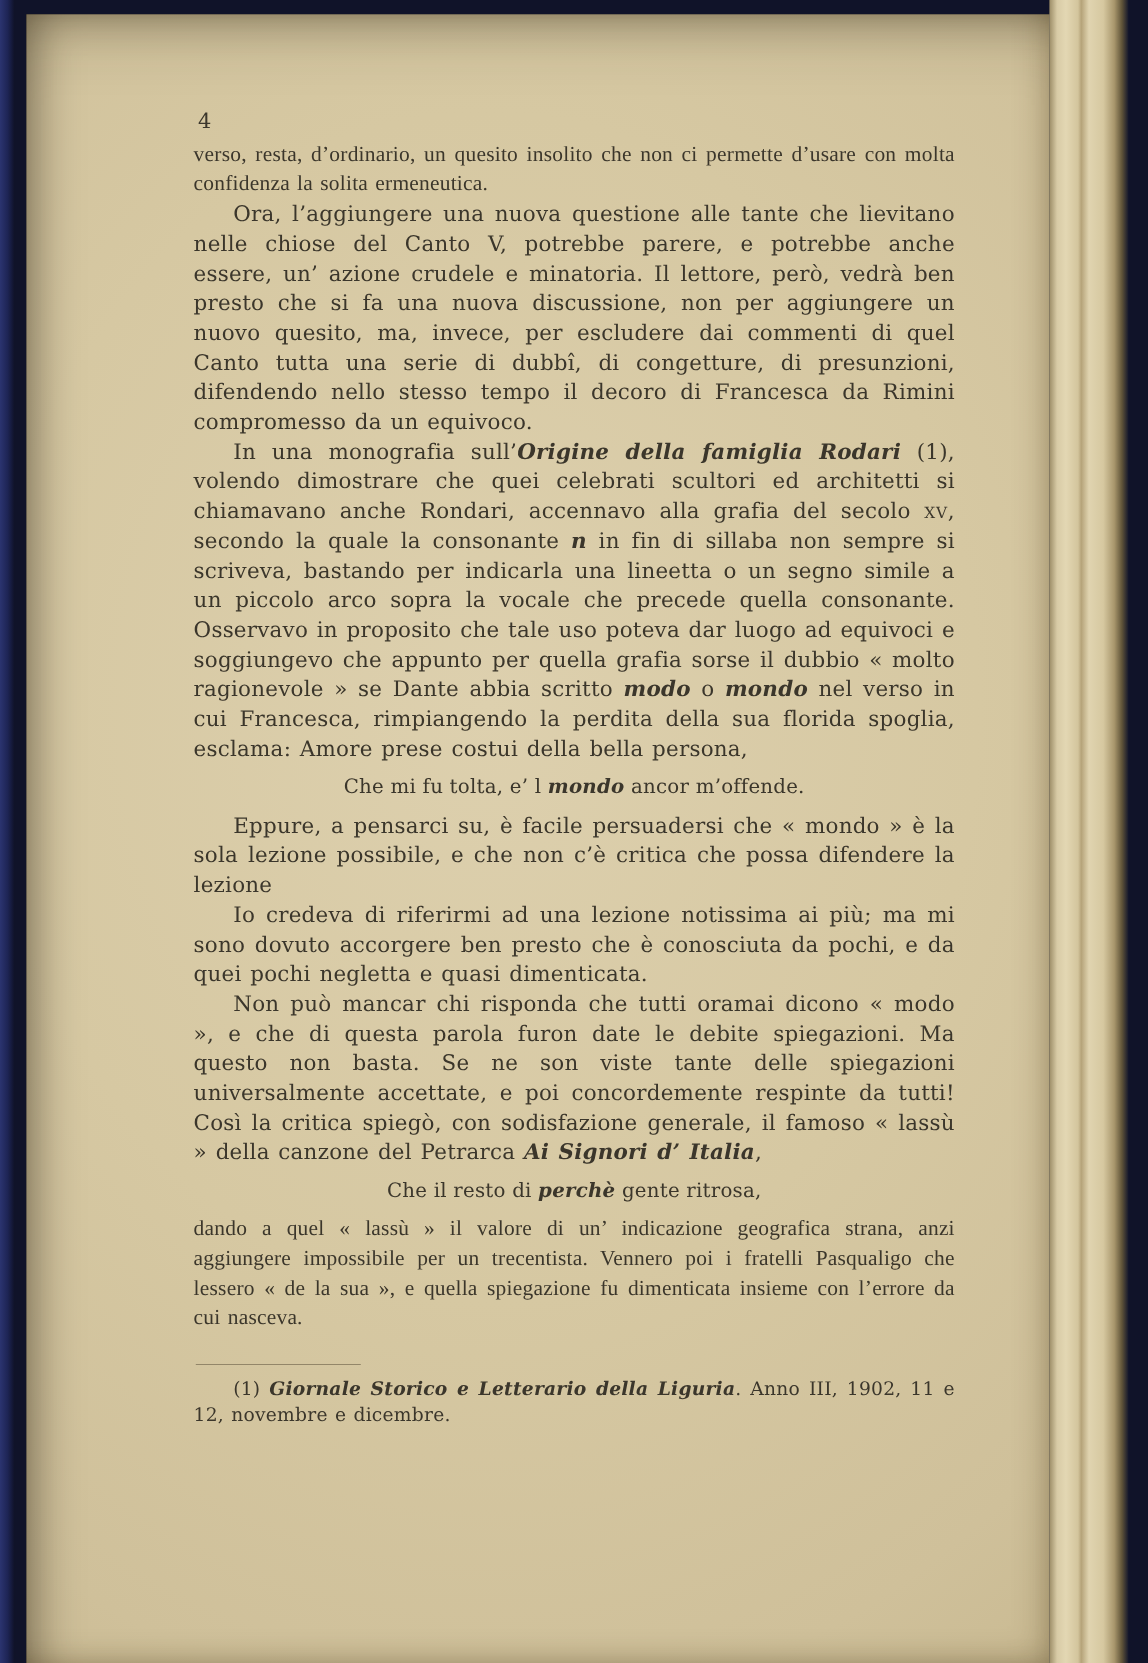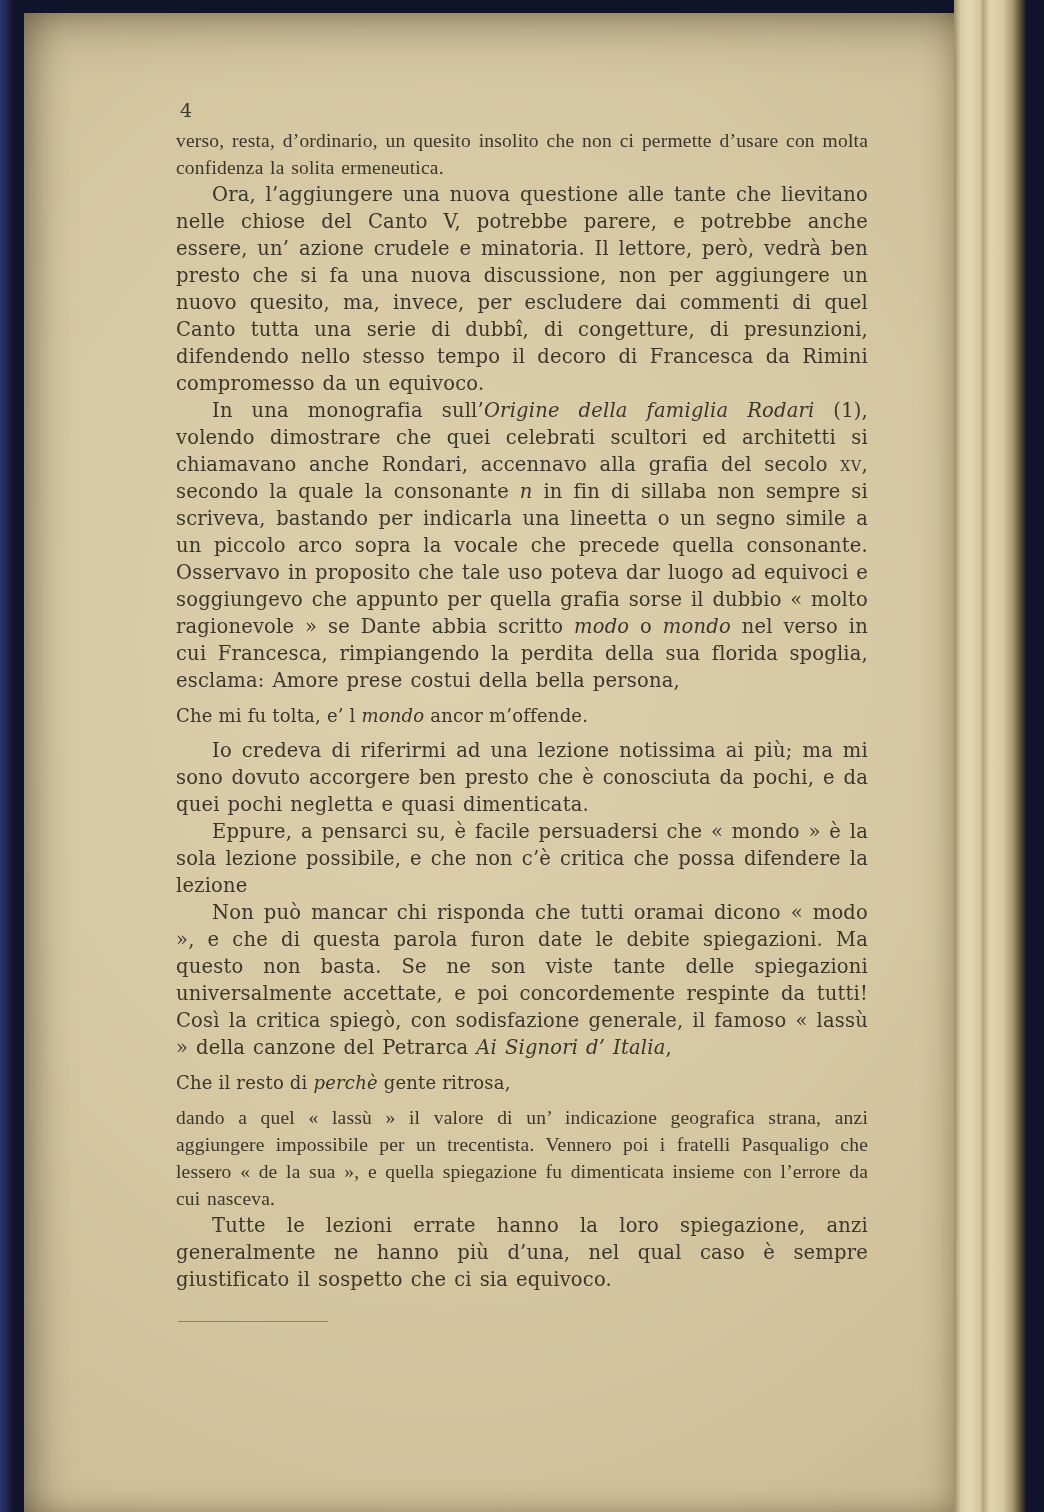--- a/index.html
+++ b/index.html
@@ -40,25 +40,25 @@
   }
   .content p{margin:0;}
   .para{
     font-size:19.5px;line-height:27px;
     text-align:justify;text-indent:36px;
     letter-spacing:.2px;word-spacing:1.5px;
   }
   .para.no-indent{text-indent:0;font-family:Liberation Serif, serif;}
   .verse{
     font-size:18px;line-height:25px;
-    text-align:left;
+    text-align:center;
     margin:9px 0 9px 0 !important;
     letter-spacing:.2px;
   }
-  .run-italic{font-style:italic;}
+  .run-italic{font-style:italic;font-weight:bold;}
   .run-sc{font-variant:small-caps;letter-spacing:.6px;}
   .footnote{margin-top:28px;}
   .footnote-rule{
     width:150px;height:0;
     border-top:1px solid rgba(92,82,60,.55);
     margin:0 0 10px 2px;
   }
   .footnote-text{
     font-size:17px;line-height:24px;
     text-align:justify;text-indent:36px;
@@ -72,26 +72,26 @@
 <div class="stage">
   <div class="spine-strip"></div>
   <div class="paper">
     <div class="page-number">4</div>
     <div class="content">
       <div class="text-column">
           <p class="para no-indent"><span>verso, resta, d’ordinario, un quesito insolito che non ci permette d’usare con molta confidenza la solita ermeneutica.</span></p>
           <p class="para"><span>Ora, l’aggiungere una nuova questione alle tante che lievitano nelle chiose del Canto V, potrebbe parere, e potrebbe anche essere, un’ azione crudele e minatoria. Il lettore, però, vedrà ben presto che si fa una nuova discussione, non per aggiungere un nuovo quesito, ma, invece, per escludere dai commenti di quel Canto tutta una serie di dubbî, di congetture, di presunzioni, difendendo nello stesso tempo il decoro di Francesca da Rimini compromesso da un equivoco.</span></p>
           <p class="para"><span>In una monografia sull’</span><span class="run-italic">Origine della famiglia Rodari</span><span> (1), volendo dimostrare che quei celebrati scultori ed architetti si chiamavano anche Rondari, accennavo alla grafia del secolo </span><span class="run-sc">xv</span><span>, secondo la quale la consonante </span><span class="run-italic">n</span><span> in fin di sillaba non sempre si scriveva, bastando per indicarla una lineetta o un segno simile a un piccolo arco sopra la vocale che precede quella consonante. Osservavo in proposito che tale uso poteva dar luogo ad equivoci e soggiungevo che appunto per quella grafia sorse il dubbio « molto ragionevole » se Dante abbia scritto </span><span class="run-italic">modo</span><span> o </span><span class="run-italic">mondo</span><span> nel verso in cui Francesca, rimpiangendo la perdita della sua florida spoglia, esclama: Amore prese costui della bella persona,</span></p>
           <p class="verse"><span>Che mi fu tolta, e’ l </span><span class="run-italic">mondo</span><span> ancor m’offende.</span></p>
+          <p class="para"><span>Eppure, a pensarci su, è facile persuadersi che « mondo » è la sola lezione possibile, e che non c’è critica che possa difendere la lezione</span></p>
           <p class="para"><span>Io credeva di riferirmi ad una lezione notissima ai più; ma mi sono dovuto accorgere ben presto che è conosciuta da pochi, e da quei pochi negletta e quasi dimenticata.</span></p>
-          <p class="para"><span>Eppure, a pensarci su, è facile persuadersi che « mondo » è la sola lezione possibile, e che non c’è critica che possa difendere la lezione</span></p>
           <p class="para"><span>Non può mancar chi risponda che tutti oramai dicono « modo », e che di questa parola furon date le debite spiegazioni. Ma questo non basta. Se ne son viste tante delle spiegazioni universalmente accettate, e poi concordemente respinte da tutti! Così la critica spiegò, con sodisfazione generale, il famoso « lassù » della canzone del Petrarca </span><span class="run-italic">Ai Signori d’ Italia</span><span>,</span></p>
           <p class="verse"><span>Che il resto di </span><span class="run-italic">perchè</span><span> gente ritrosa,</span></p>
           <p class="para no-indent"><span>dando a quel « lassù » il valore di un’ indicazione geografica strana, anzi aggiungere impossibile per un trecentista. Vennero poi i fratelli Pasqualigo che lessero « de la sua », e quella spiegazione fu dimenticata insieme con l’errore da cui nasceva.</span></p>
-          <p class="para"><span>Tutte le lezioni errate hanno la loro spiegazione, anzi generalmente ne hanno più d’una, nel qual caso è sempre giustificato il sospetto che ci sia equivoco.</span></p>
         </div>
       <div class="footnote">
         <div class="footnote-rule"></div>
+        <p class="footnote-text"><span>(1) </span><span class="run-italic">Giornale Storico e Letterario della Liguria</span><span>. Anno III, 1902, 11 e 12, novembre e dicembre.</span></p>
       </div>
     </div>
   </div>
   <div class="edge-stack"></div>
 </div>
 
 </body></html>

